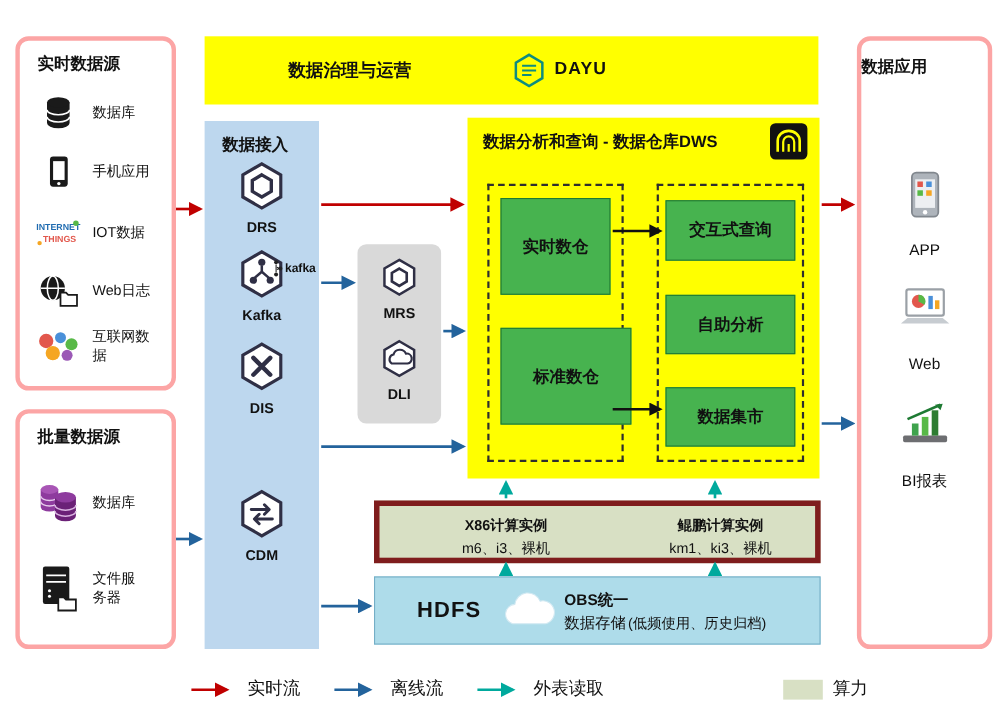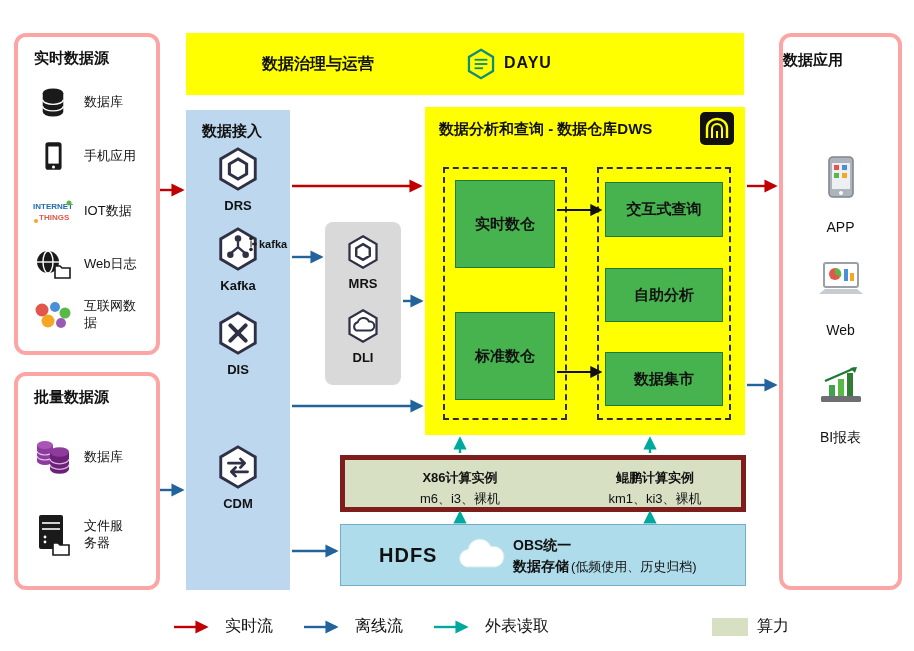--- a/index.html
+++ b/index.html
@@ -220,21 +220,21 @@
         <path d="M8 27 V17 a10 9 0 0 1 20 0 V27" stroke="#FFFF00" fill="none" stroke-width="2.4"></path>
         <path d="M13 27 V18 a5 5 0 0 1 10 0 V27" stroke="#FFFF00" fill="none" stroke-width="2"></path>
         <line x1="18" y1="20" x2="18" y2="27" stroke="#FFFF00" stroke-width="2"></line>
       </svg>
     </span>
 
     <div class="dashedbox" style="left:18px;top:60px;width:124px;height:253px"></div>
     <div class="dashedbox" style="left:172px;top:60px;width:134px;height:253px"></div>
 
     <div class="greenbox" style="left:30px;top:73px;width:100px;height:88px">实时数仓</div>
-    <div class="greenbox" style="left:30px;top:205px;width:100px;height:88px">标准数仓</div>
+    <div class="greenbox" style="left:30px;top:191px;width:119px;height:88px">标准数仓</div>
 
     <div class="greenbox" style="left:180px;top:75px;width:118px;height:55px">交互式查询</div>
     <div class="greenbox" style="left:180px;top:161px;width:118px;height:54px">自助分析</div>
     <div class="greenbox" style="left:180px;top:245px;width:118px;height:54px">数据集市</div>
   </div>
 
   <div class="panel" style="left:779px;top:33px;width:123px;height:557px">
     <div class="ptitle abs" style="top:14px;left:0;width:100%;">数据应用</div>
 
     <div class="col" style="top:118px;width:100%">
@@ -295,21 +295,21 @@
   <div class="abs" style="left:340px;top:524px;width:406px;height:62px;background:#AEDCEA;border:1px solid #74AEC6">
     <div class="abs nw" style="left:38px;top:19px;font-size:20px;font-weight:bold;letter-spacing:1px">HDFS</div>
     <span class="abs" style="left:112px;top:11px">
       <svg width="54" height="38" viewBox="0 0 54 38">
         <path d="M13 31 a9 9 0 0 1 2-17.6 A12 12 0 0 1 38 10.5 a9 9 0 0 1 5 20.5 z" fill="#fff" stroke="#D2E9F2" stroke-width="1"></path>
       </svg>
     </span>
     <div class="abs" style="left:172px;top:12px">
       <div class="nw" style="font-size:14px;font-weight:bold">OBS统一</div>
       <div style="display:flex;align-items:baseline;gap:2px;margin-top:3px">
-        <span class="nw" style="font-size:14px;font-weight:bold">数据存储</span>
+        <span class="nw" style="font-size:14px;font-weight:normal">数据存储</span>
         <span class="nw" style="font-size:13px">(低频使用、历史归档)</span>
       </div>
     </div>
   </div>
 
   <div class="legend-item" style="left:172px;top:616px">
     <svg width="44" height="14">
         <defs>
           <marker id="lr" viewBox="0 0 10 10" refX="8" refY="5" markerWidth="5.5" markerHeight="5.5" orient="auto">
             <path d="M0 0 L10 5 L0 10 z" fill="#C00000"></path>

